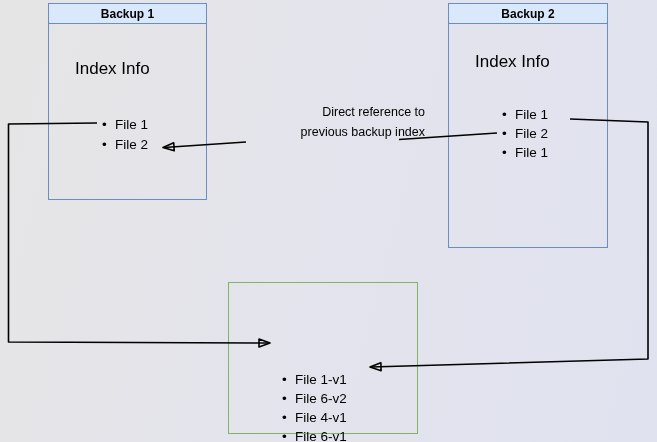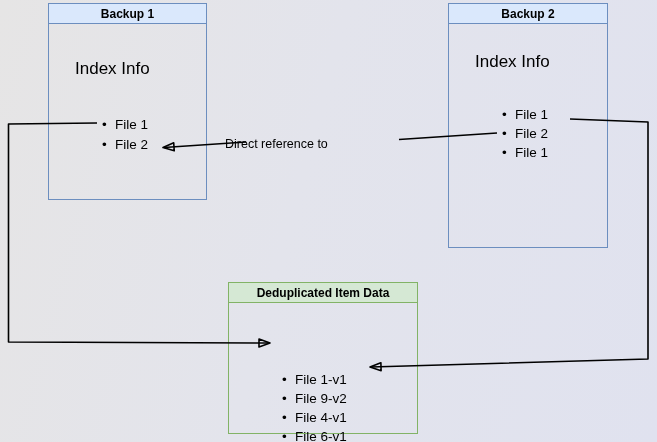--- a/index.html
+++ b/index.html
@@ -34,22 +34,22 @@
   .file-list li { position:relative; font-size:13.5px; white-space:nowrap; }
   .file-list li::before { content:"\2022"; position:absolute; left:-13px; }
   #backup1 .file-list { left:66px; top:111px; }
   #backup1 .file-list li { line-height:20px; }
   #backup2 .file-list { left:66px; top:101px; }
   #backup2 .file-list li { line-height:19px; }
   #dedup .file-list { left:66px; top:71px;margin-top:16px; }
   #dedup .file-list li { line-height:19px; }
 
   .annotation {
-    position:absolute; left:225px; top:134px; width:200px;
-    text-align:left; font-size:12.5px; line-height:20px; z-index:6;
+    position:absolute; left:225px; top:102px; width:200px;
+    text-align:right; font-size:12.5px; line-height:20px; z-index:6;
   }
 
   svg.connectors {
     position:absolute; left:0; top:0; z-index:5; pointer-events:none;
   }
   svg.connectors path { stroke:#000; stroke-width:1.6; fill:none; stroke-linejoin:round; }
 </style>
 </head>
 <body>
 
@@ -68,31 +68,31 @@
     <div class="node-header">Backup 2</div>
     <div class="body-label">Index Info</div>
     <ul class="file-list">
       <li>File 1</li>
       <li>File 2</li>
       <li>File 1</li>
     </ul>
   </div>
 
   <div class="node green" id="dedup">
-    <div class="node-header">Deduplicated Item Data</div>
     <ul class="file-list">
       <li>File 1-v1</li>
-      <li>File 9-v2</li>
+      <li>File 6-v2</li>
       <li>File 4-v1</li>
       <li>File 6-v1</li>
     </ul>
   </div>
 
   <div class="annotation">
     <div>Direct reference to</div>
+    <div>previous backup index</div>
   </div>
 
   <svg class="connectors" width="657" height="442" viewBox="0 0 657 442">
     <defs>
       <marker id="arrowhead" markerWidth="13" markerHeight="10" refX="11" refY="5" orient="auto" markerUnits="userSpaceOnUse">
         <path d="M1,1 L12,5 L1,9 Z" fill="#000" stroke="none"></path>
       </marker>
     </defs>
     <path d="M97,123 L8.5,124 L8.5,342 L269,343" marker-end="url(#arrowhead)"></path>
     <path d="M570,119 L648,122 L648,359 L371,367" marker-end="url(#arrowhead)"></path>

